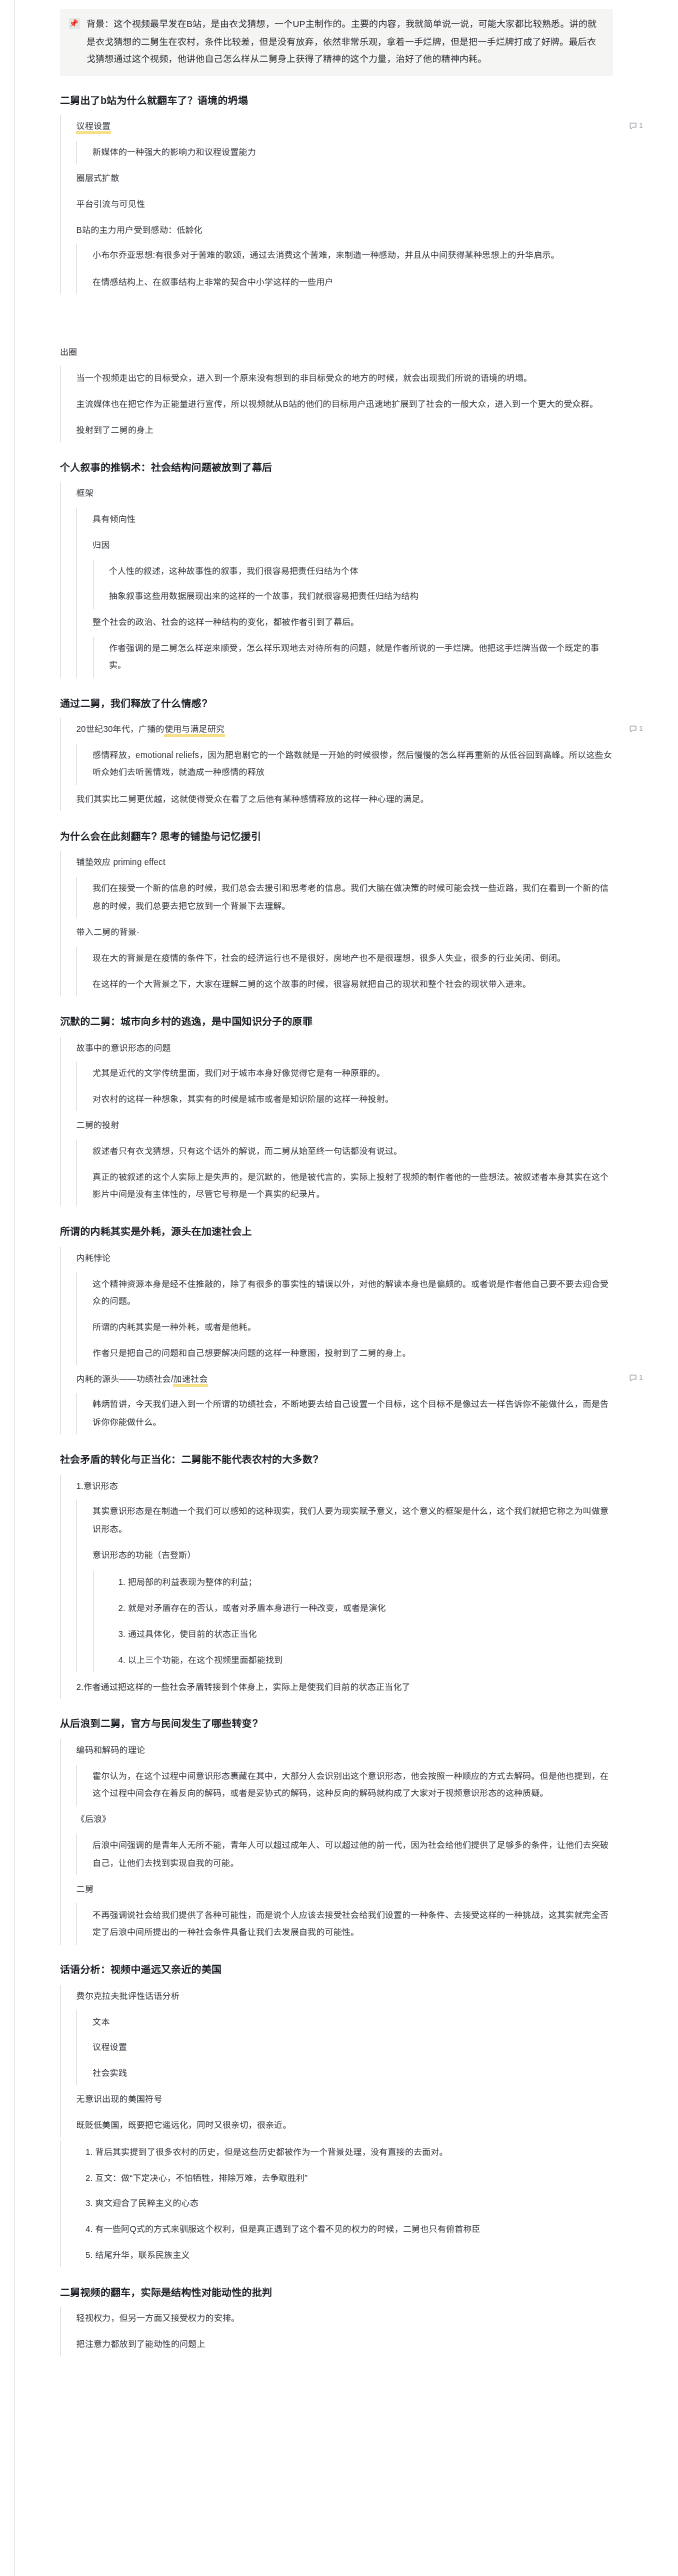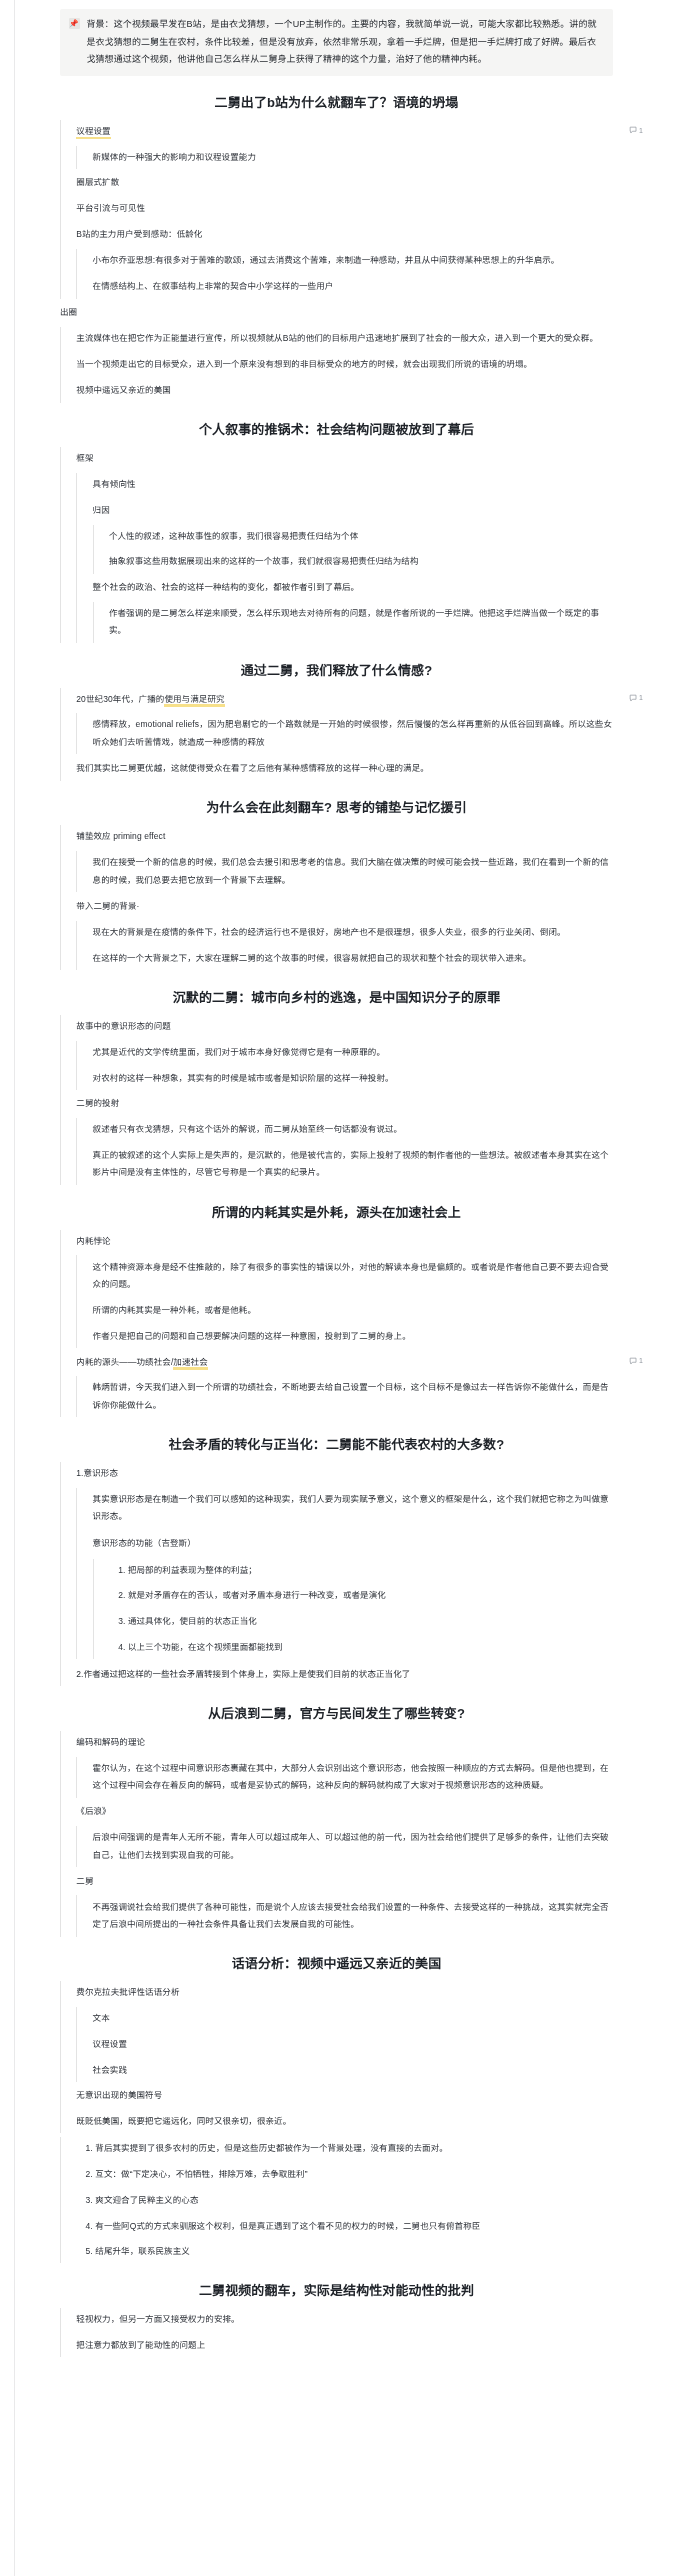--- a/index.html
+++ b/index.html
@@ -63,27 +63,26 @@
   }
   .callout-text {
     font-size: 9px;
     line-height: 1.95;
     color: #1f2329;
     letter-spacing: 0.1px;
   }
 
   
   h2.sec-title {
-    font-size: 13px;
+    font-size: 10px;
     font-weight: 700;
     color: #1f2329;
     margin: 16.3px 0 6.3px 0;
     letter-spacing: 0.1px;
     line-height: 1.5;
-    text-align: center;
   }
 
   
   .lvl {
     position: relative;
     padding-left: 16.3px;
   }
   .lvl::before {
     content: "";
     position: absolute;
@@ -169,25 +168,25 @@
         <div class="node">新媒体的一种强大的影响力和议程设置能力</div>
       </div>
       <div class="node">圈层式扩散</div>
       <div class="node">平台引流与可见性</div>
       <div class="node">B站的主力用户受到感动：低龄化</div>
       <div class="lvl">
         <div class="node para">小布尔乔亚思想:有很多对于苦难的歌颂，通过去消费这个苦难，来制造一种感动，并且从中间获得某种思想上的升华启示。</div>
         <div class="node para">在情感结构上、在叙事结构上非常的契合中小学这样的一些用户</div>
       </div>
     </div>
-    <div class="node" style="padding-left:0;">出圈</div>
-    <div class="lvl">
+    <div class="node" style="padding-left:0;margin-top:44px;">出圈</div>
+    <div class="lvl">
+      <div class="node para">当一个视频走出它的目标受众，进入到一个原来没有想到的非目标受众的地方的时候，就会出现我们所说的语境的坍塌。</div>
       <div class="node para">主流媒体也在把它作为正能量进行宣传，所以视频就从B站的他们的目标用户迅速地扩展到了社会的一般大众，进入到一个更大的受众群。</div>
-      <div class="node para">当一个视频走出它的目标受众，进入到一个原来没有想到的非目标受众的地方的时候，就会出现我们所说的语境的坍塌。</div>
-      <div class="node">视频中遥远又亲近的美国</div>
+      <div class="node">投射到了二舅的身上</div>
     </div>
 
     <h2 class="sec-title">个人叙事的推锅术：社会结构问题被放到了幕后</h2>
     <div class="lvl">
       <div class="node">框架</div>
       <div class="lvl">
         <div class="node">具有倾向性</div>
         <div class="node">归因</div>
         <div class="lvl">
           <div class="node">个人性的叙述，这种故事性的叙事，我们很容易把责任归结为个体</div>

